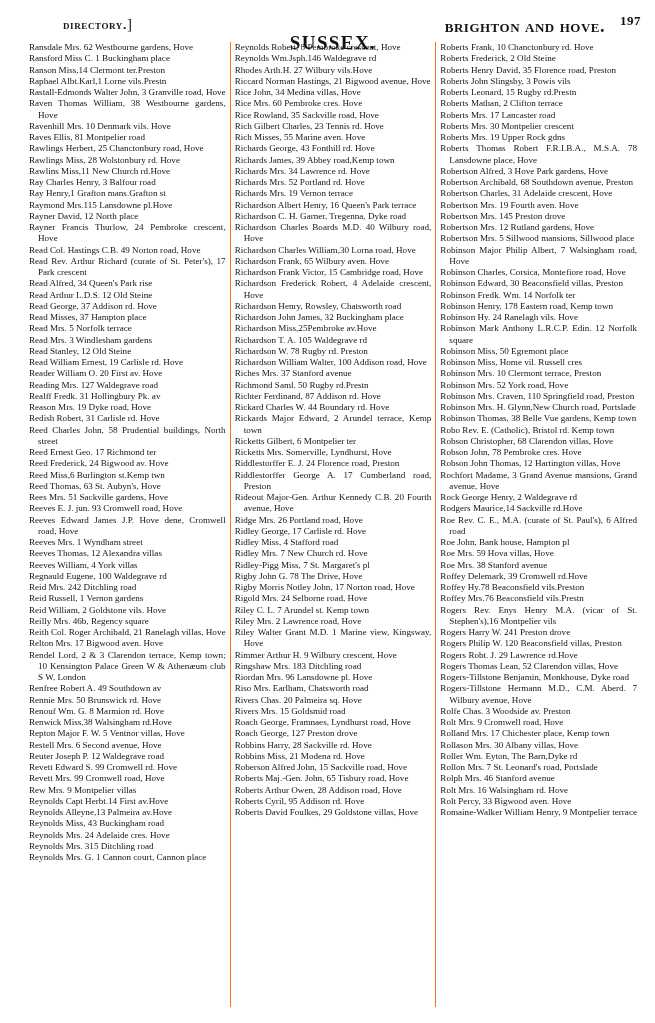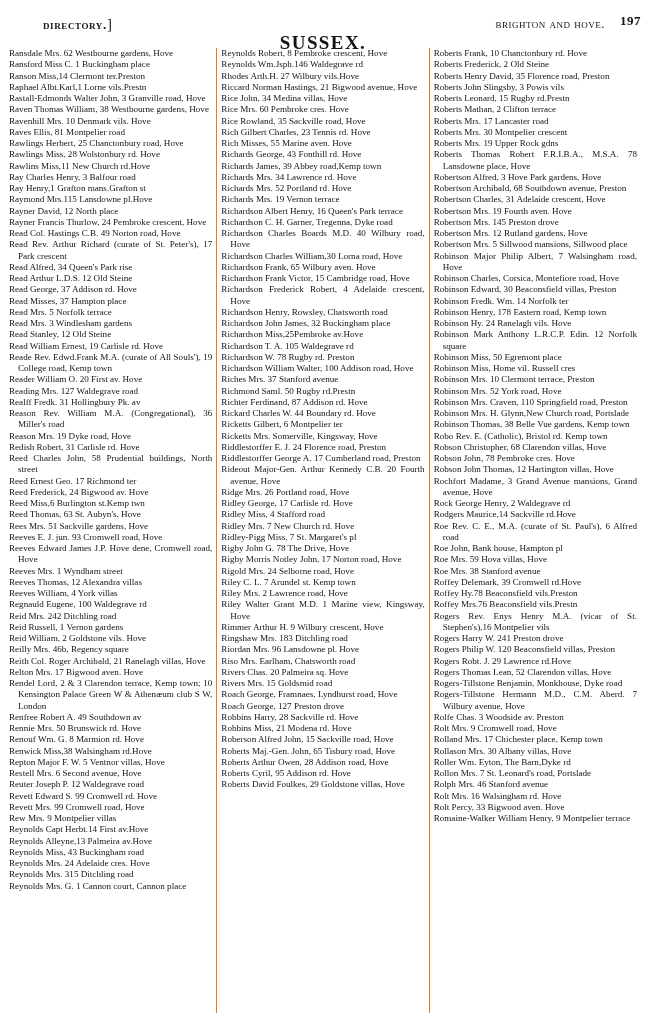--- a/index.html
+++ b/index.html
@@ -12,21 +12,21 @@
     height: 1023px;
     font-family: "Liberation Serif", "DejaVu Serif", serif;
     color: #141414;
     position: relative;
     overflow: hidden;
   }
   .page {
     width: 655px;
     height: 1023px;
     box-sizing: border-box;
-    padding: 12px 14px 6px 5px;
+    padding: 12px 14px 6px 25px;
     position: relative;
   }
 
   
   .running-head {
     position: relative;
     height: 30px;
     display: block;
   }
   .rh-left {
@@ -54,42 +54,41 @@
     font-size: 19px;
     font-weight: bold;
     letter-spacing: 1.4px;
     font-family: "Liberation Serif", "DejaVu Serif", serif;
     margin-top: 20px;
   }
   .rh-right {
     position: absolute;
     right: 36px;
     top: 4px;
-    font-size: 13px;
-    font-weight: normal;
+    font-size: 18px;
+    font-weight: bold;
     letter-spacing: 0.5px;
     font-variant: small-caps;
     text-transform: lowercase;
     white-space: nowrap;
     text-align: right;
   }
   .rh-page {
     position: absolute;
     right: 0px;
     top: 1px;
     font-size: 13px;
     font-weight: bold;
     letter-spacing: 0.5px;
   }
 
   
   .columns {
     display: flex;
     align-items: stretch;
-    margin-top: 6px;
     height: 965px;
   }
   .col {
     flex: 1 1 0;
     box-sizing: border-box;
     padding: 0 4px;
     position: relative;
   }
   .col.rule-left {
     border-left: 1px solid #f97316;
@@ -146,25 +145,23 @@
           <p class="entry just">Read Col. Hastings C.B. 49 Norton road, Hove</p>
           <p class="entry just">Read Rev. Arthur Richard (curate of St. Peter's), 17 Park crescent</p>
           <p class="entry">Read Alfred, 34 Queen's Park rise</p>
           <p class="entry">Read Arthur L.D.S. 12 Old Steine</p>
           <p class="entry">Read George, 37 Addison rd. Hove</p>
           <p class="entry">Read Misses, 37 Hampton place</p>
           <p class="entry">Read Mrs. 5 Norfolk terrace</p>
           <p class="entry">Read Mrs. 3 Windlesham gardens</p>
           <p class="entry">Read Stanley, 12 Old Steine</p>
           <p class="entry">Read William Ernest, 19 Carlisle rd. Hove</p>
-          <p class="entry just">Reade Rev. Edwd.Frank M.A. (curate of All Souls'), 19 College road, Kemp town</p>
           <p class="entry">Reader William O. 20 First av. Hove</p>
           <p class="entry">Reading Mrs. 127 Waldegrave road</p>
           <p class="entry">Realff Fredk. 31 Hollingbury Pk. av</p>
-          <p class="entry just">Reason Rev. William M.A. (Congregational), 36 Miller's road</p>
           <p class="entry">Reason Mrs. 19 Dyke road, Hove</p>
           <p class="entry">Redish Robert, 31 Carlisle rd. Hove</p>
           <p class="entry just">Reed Charles John, 58 Prudential buildings, North street</p>
           <p class="entry">Reed Ernest Geo. 17 Richmond ter</p>
           <p class="entry">Reed Frederick, 24 Bigwood av. Hove</p>
           <p class="entry">Reed Miss,6 Burlington st.Kemp twn</p>
           <p class="entry">Reed Thomas, 63 St. Aubyn's, Hove</p>
           <p class="entry">Rees Mrs. 51 Sackville gardens, Hove</p>
           <p class="entry">Reeves E. J. jun. 93 Cromwell road, Hove</p>
           <p class="entry just">Reeves Edward James J.P. Hove dene, Cromwell road, Hove</p>
@@ -223,22 +220,23 @@
           <p class="entry">Richardson Henry, Rowsley, Chatsworth road</p>
           <p class="entry">Richardson John James, 32 Buckingham place</p>
           <p class="entry">Richardson Miss,25Pembroke av.Hove</p>
           <p class="entry">Richardson T. A. 105 Waldegrave rd</p>
           <p class="entry">Richardson W. 78 Rugby rd. Preston</p>
           <p class="entry just">Richardson William Walter, 100 Addison road, Hove</p>
           <p class="entry">Riches Mrs. 37 Stanford avenue</p>
           <p class="entry">Richmond Saml. 50 Rugby rd.Prestn</p>
           <p class="entry">Richter Ferdinand, 87 Addison rd. Hove</p>
           <p class="entry">Rickard Charles W. 44 Boundary rd. Hove</p>
+          <p class="entry just">Rickards Major Edward, 2 Arundel terrace, Kemp town</p>
           <p class="entry">Ricketts Gilbert, 6 Montpelier ter</p>
-          <p class="entry">Ricketts Mrs. Somerville, Kingsway, Hove</p>
+          <p class="entry">Ricketts Mrs. Somerville, Lyndhurst, Hove</p>
           <p class="entry just">Riddlestorffer E. J. 24 Florence road, Preston</p>
           <p class="entry just">Riddlestorffer George A. 17 Cumberland road, Preston</p>
           <p class="entry just">Rideout Major-Gen. Arthur Kennedy C.B. 20 Fourth avenue, Hove</p>
           <p class="entry">Ridge Mrs. 26 Portland road, Hove</p>
           <p class="entry">Ridley George, 17 Carlisle rd. Hove</p>
           <p class="entry">Ridley Miss, 4 Stafford road</p>
           <p class="entry">Ridley Mrs. 7 New Church rd. Hove</p>
           <p class="entry">Ridley-Pigg Miss, 7 St. Margaret's pl</p>
           <p class="entry">Rigby John G. 78 The Drive, Hove</p>
           <p class="entry just">Rigby Morris Notley John, 17 Norton road, Hove</p>

